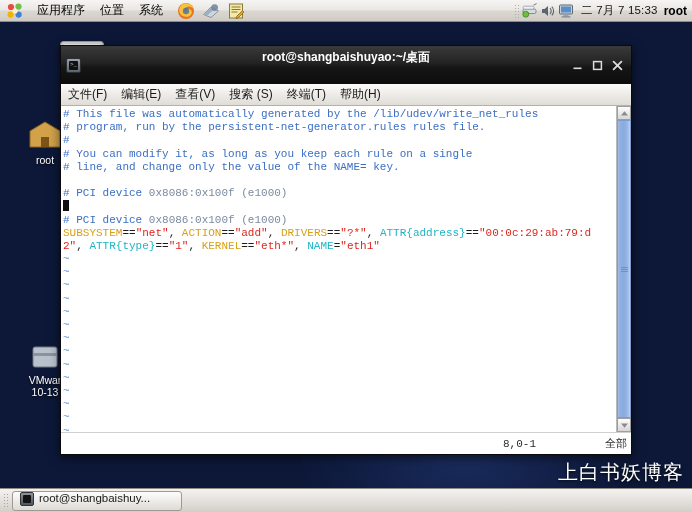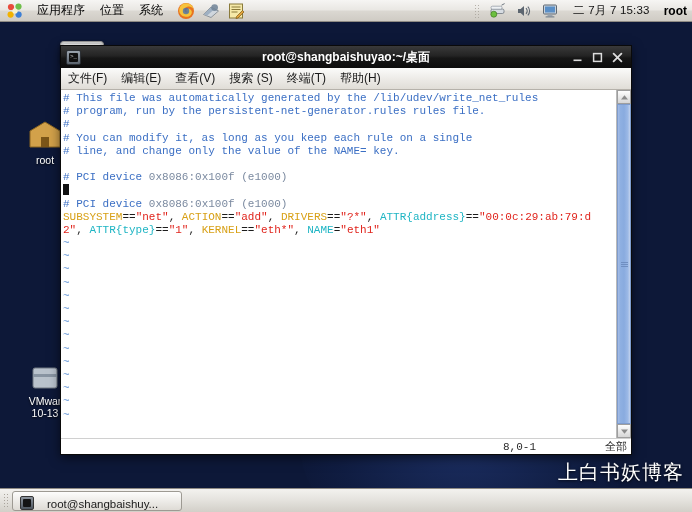--- a/index.html
+++ b/index.html
@@ -42,21 +42,21 @@
     z-index: 50;
   }
   .panel-menu {
     display: flex; align-items: center; gap: 11px;
     padding-left: 6px;
   }
   .panel-menu-item { padding: 1px 2px; cursor: default; white-space: nowrap; }
   .panel-launchers { display: flex; align-items: center; gap: 7px; margin-left: 12px; }
   .launcher { width: 18px; height: 18px; display: block; }
   .panel-spacer { flex: 1 1 auto; }
-  .tray { display: flex; align-items: center; gap: 8px; }
+  .tray { display: flex; align-items: center; }
   .tray-grip {
     width: 5px; height: 14px; margin-right: 2px;
     background-image: radial-gradient(circle, #a9a49c 0.7px, transparent 0.9px);
     background-size: 3px 3px;
     opacity: .85;
   }
   .tray-icon { width: 18px; height: 18px; display: block; }
   #panel-clock {
     font-size: 11.5px; color: #121212; padding: 0 6px; white-space: nowrap;
     letter-spacing: .2px;
@@ -99,21 +99,21 @@
   #terminal-window {
     position: absolute;
     left: 60px; top: 45px;
     width: 572px; height: 410px;
     z-index: 70;
     box-shadow: 0 3px 10px rgba(0,0,0,.55);
     display: flex; flex-direction: column;
     border: 1px solid #0a0a0a;
   }
   #title-bar {
-    height: 22px;
+    height: 38px;
     background: linear-gradient(180deg, #3a3a3a 0%, #232323 45%, #161616 55%, #0c0c0c 100%);
     display: flex; align-items: center;
     padding: 0 4px 0 5px;
     position: relative;
     flex: 0 0 auto;
   }
   #term-app-icon {
     width: 15px; height: 15px;
     background: linear-gradient(180deg,#9aa3ad,#5a636d);
     border: 1px solid #2b2f34;
@@ -211,21 +211,21 @@
     border: 1px solid #7e9ccd;
     display: flex; align-items: center; justify-content: center;
   }
   #sb-grip { width: 7px; height: 5px;
     background-image: linear-gradient(180deg,#6c8bbd 1px, transparent 1px, transparent 2px, #6c8bbd 3px, transparent 3px);
     background-size: 7px 2px;
     opacity: .9;
   }
 
   #status-bar {
-    height: 16px; flex: 0 0 auto;
+    height: 22px; flex: 0 0 auto;
     background: #ffffff;
     border-top: 1px solid #d0d0d0;
     display: flex; align-items: center;
     font-family: "Liberation Mono","DejaVu Sans Mono", monospace;
     font-size: 11px; color: #2a2a2a;
     padding-right: 16px;
     position: relative;
   }
   #status-pos { position: absolute; left: 442px; }
   #status-mode { position: absolute; left: 544px; font-family: Liberation Mono, monospace; }
@@ -240,21 +240,21 @@
     z-index: 50;
   }
   #bottom-grip {
     width: 5px; height: 16px; margin: 0 4px 0 3px;
     background-image: radial-gradient(circle, #a9a49c 0.7px, transparent 0.9px);
     background-size: 3px 3px;
   }
   #task-button {
     height: 20px;
     min-width: 170px;
-    display: flex; align-items: flex-end; gap: 13px;
+    display: flex; align-items: flex-start; gap: 5px;
     padding: 0 7px;
     background: linear-gradient(180deg,#fdfdfc,#dedbd5);
     border: 1px solid #9d9a93;
     border-radius: 3px;
     font-size: 11.5px; color: #1a1a1a;
     white-space: nowrap; overflow: hidden;
   }
   #task-btn-icon {
     width: 14px; height: 14px; flex: 0 0 14px;
     background: linear-gradient(180deg,#8d959e,#4d555e);
@@ -362,21 +362,21 @@
     <span class="glyph">
       <svg width="34" height="30" viewBox="0 0 34 30">
         <path d="M2 11 L17 2 L32 11 V27 H2 Z" fill="#d2a14a" stroke="#8b6520" stroke-width="1"></path>
         <rect x="13" y="17" width="8" height="10" fill="#7b5518"></rect>
       </svg>
     </span>
     <span class="cap">root</span>
   </div>
 
 
-  <div class="desk-icon" style="left:6px; top:365px; width:78px;">
+  <div class="desk-icon" style="left:6px; top:344px; width:78px;">
     <span class="glyph">
       <svg width="30" height="26" viewBox="0 0 30 26">
         <rect x="3" y="3" width="24" height="20" rx="2" fill="#b9c2cc" stroke="#6f7781" stroke-width="1"></rect>
         <rect x="3" y="9" width="24" height="3" fill="#8894a2"></rect>
       </svg>
     </span>
     <span class="cap" style="white-space:pre-line;">VMwar
 10-13</span>
   </div>
 

